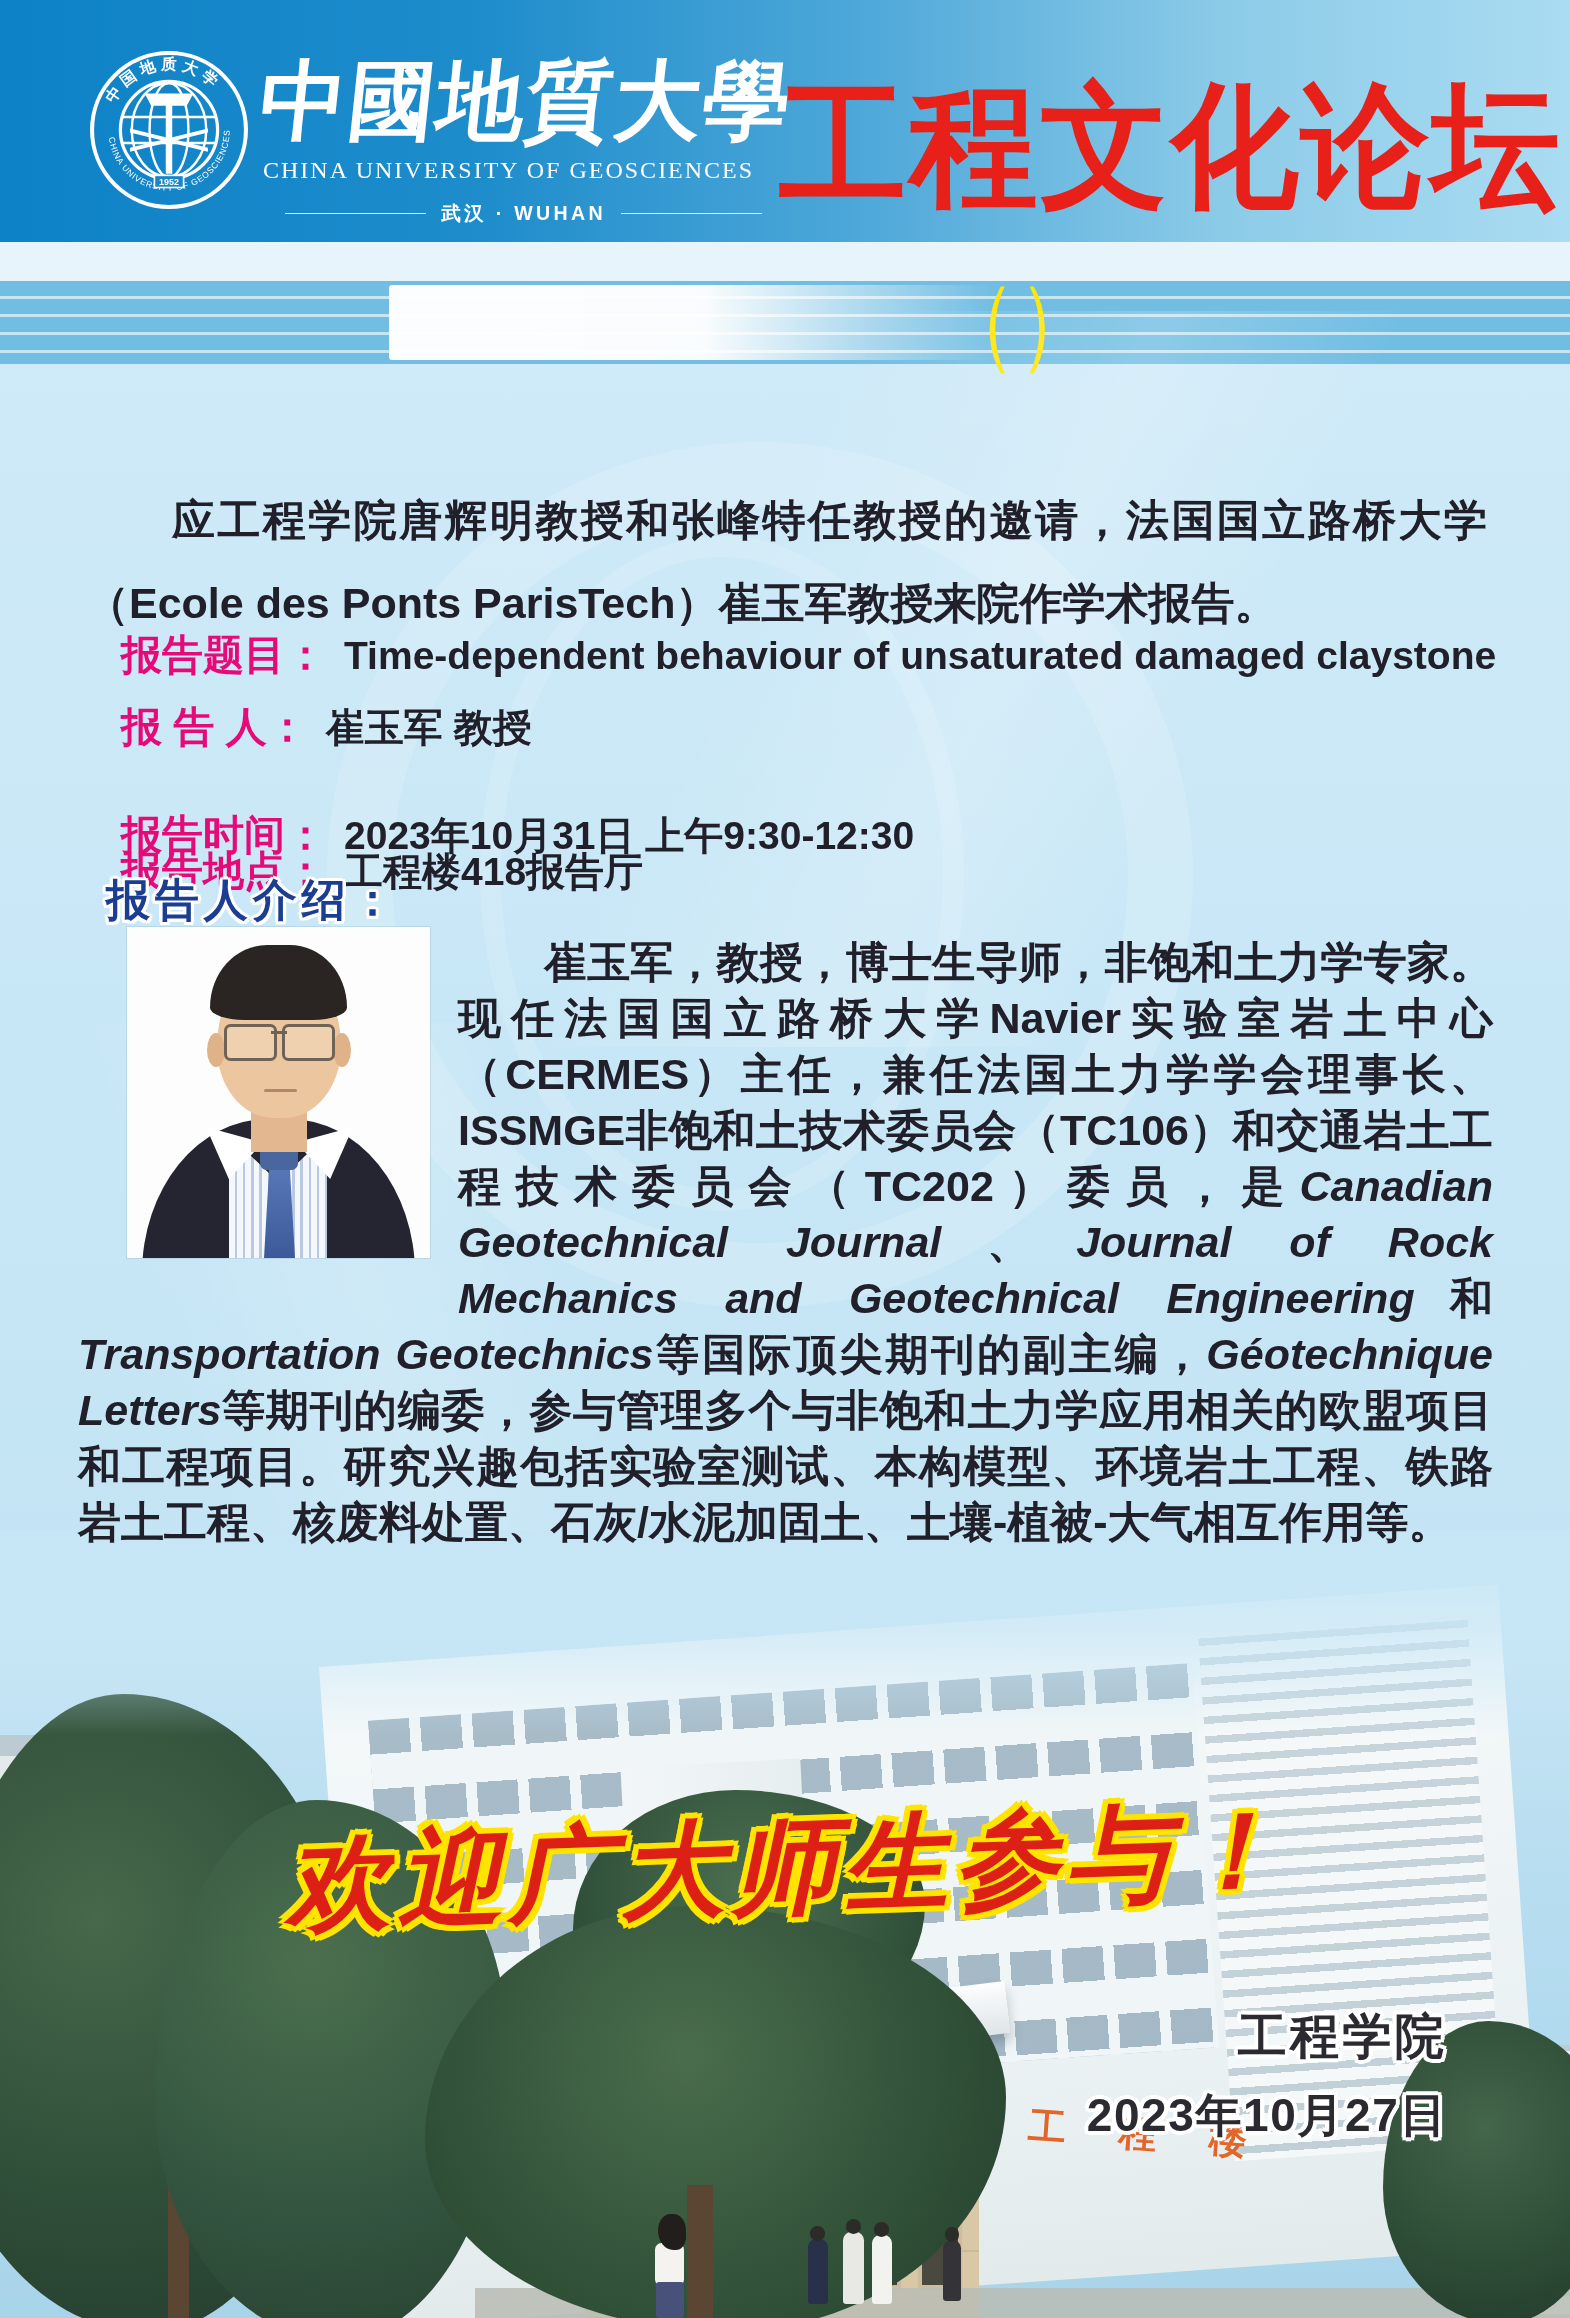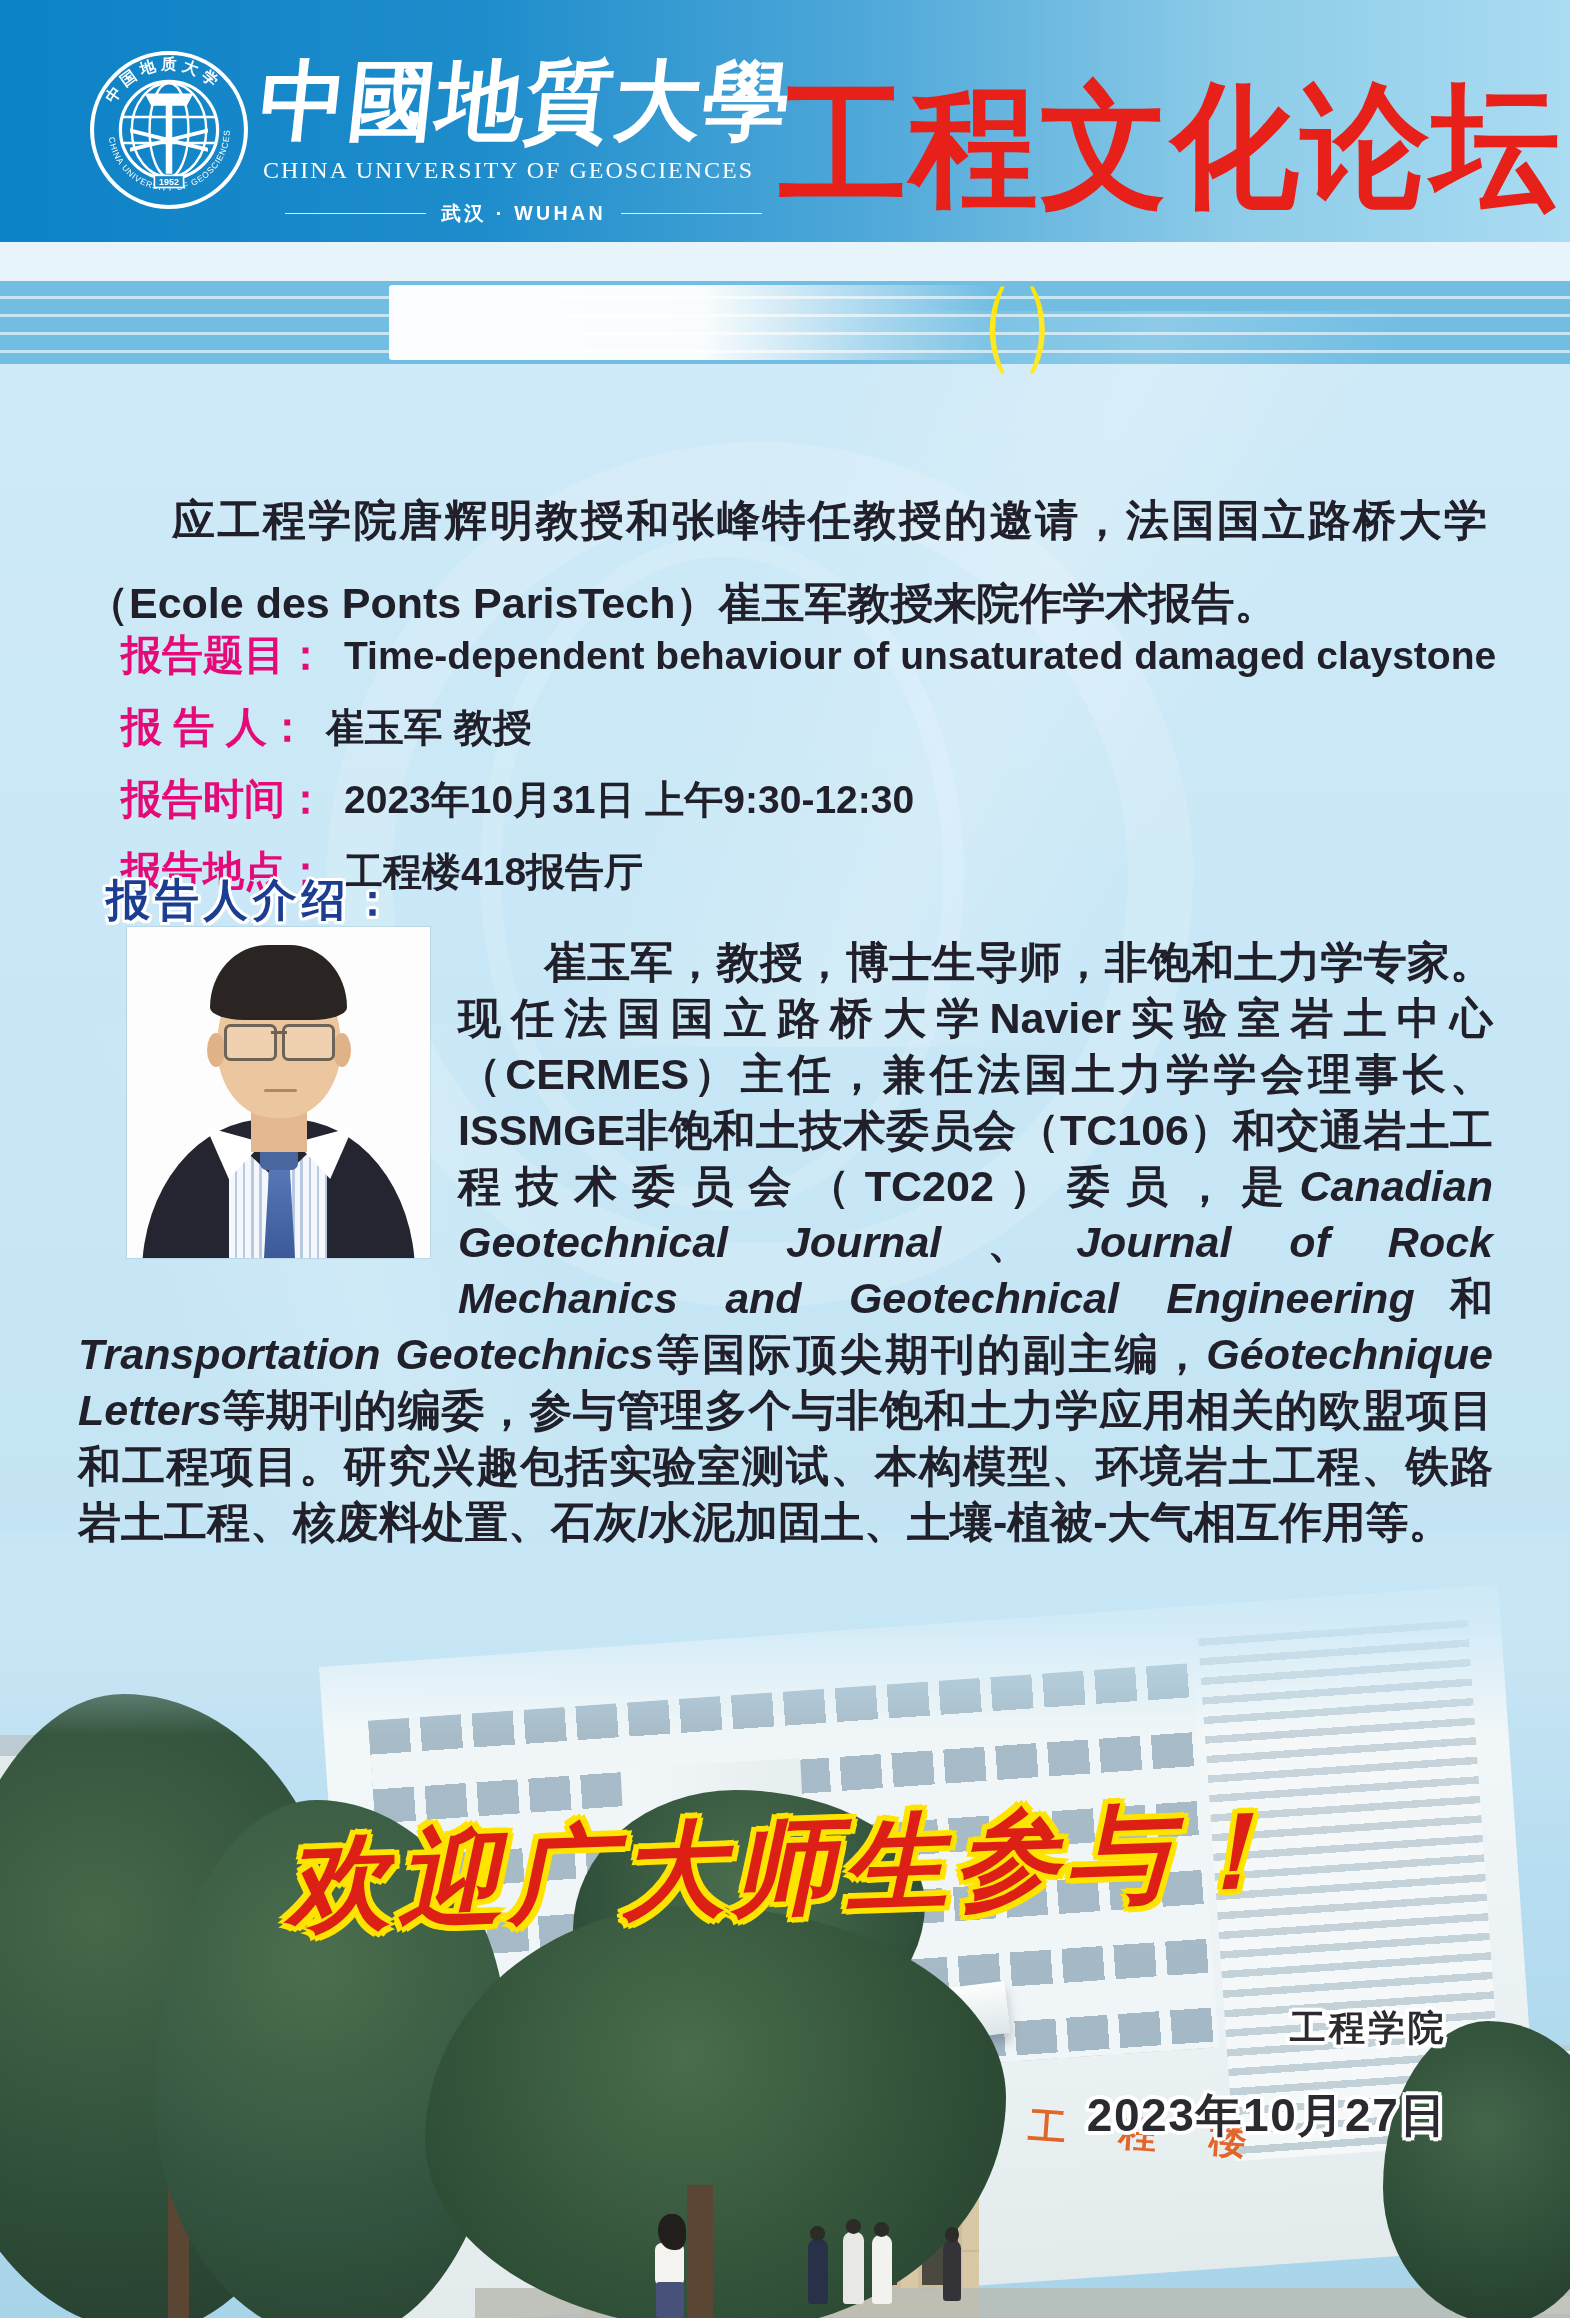--- a/index.html
+++ b/index.html
@@ -131,21 +131,21 @@
   .fadein{position:absolute;left:0;top:0;width:100%;height:205px;
     background:linear-gradient(180deg,#c6e6f6 0%,rgba(198,230,246,.75) 45%,rgba(198,230,246,0) 100%);}
   .sign-bldg{position:absolute;left:1028px;top:2109px;z-index:3;color:#e0662a;font-size:38px;font-weight:700;
     letter-spacing:21px;transform:rotate(4deg);white-space:nowrap;text-shadow:0 0 3.3px rgba(255,255,255,.4);}
 
   
   .welcome{position:absolute;left:285px;top:1798px;z-index:6;color:#dd2016;font-size:105px;font-weight:700;
     font-family:"DejaVu Serif",serif;font-style:italic;letter-spacing:6.5px;transform:rotate(-2deg);white-space:nowrap;
     text-shadow:-4.9px -4.9px 0 #ffe400,4.9px -4.9px 0 #ffe400,-4.9px 4.9px 0 #ffe400,4.9px 4.9px 0 #ffe400,0 -5.7px 0 #ffe400,0 5.7px 0 #ffe400,-5.7px 0 0 #ffe400,5.7px 0 0 #ffe400;}
   .f-out{text-shadow:-3.3px -3.3px 0 #fff,3.3px -3.3px 0 #fff,-3.3px 3.3px 0 #fff,3.3px 3.3px 0 #fff,0 -4.1px 0 #fff,0 4.1px 0 #fff,-4.1px 0 0 #fff,4.1px 0 0 #fff;}
-  .footer-org{position:absolute;right:124px;top:2004px;z-index:6;color:#2a2a30;font-size:36px;font-weight:700;letter-spacing:3.3px;}
+  .footer-org{position:absolute;right:124px;top:2004px;z-index:6;color:#2a2a30;font-size:49px;font-weight:700;letter-spacing:3.3px;}
   .footer-date{position:absolute;right:124px;top:2085px;z-index:6;color:#2a2a30;font-size:46px;font-weight:700;letter-spacing:1.6px;}
 </style>
 </head>
 <body>
 
 <div class="poster">
 
   <div class="header">
     <svg class="logo" viewBox="0 0 200 200">
       <defs>
@@ -200,21 +200,21 @@
   <div class="streak2"></div>
 
   <p class="intro">应工程学院唐辉明教授和张峰特任教授的邀请，法国国立路桥大学（Ecole des Ponts ParisTech）崔玉军教授来院作学术报告。</p>
 
   <div class="row" style="top:628px">
     <span class="lab">报告题目：</span><span class="val">Time-dependent behaviour of unsaturated damaged claystone</span>
   </div>
   <div class="row" style="top:700px">
     <span class="lab">报 告 人：</span><span class="val">崔玉军  教授</span>
   </div>
-  <div class="row" style="top:772px">
+  <div class="row" style="top:808px">
     <span class="lab">报告时间：</span><span class="val">2023年10月31日 上午9:30-12:30</span>
   </div>
   <div class="row" style="top:844px">
     <span class="lab">报告地点：</span><span class="val">工程楼418报告厅</span>
   </div>
 
   <div class="bio-heading">报告人介绍：</div>
 
   <div class="photo">
     <div class="p-suit"></div>

